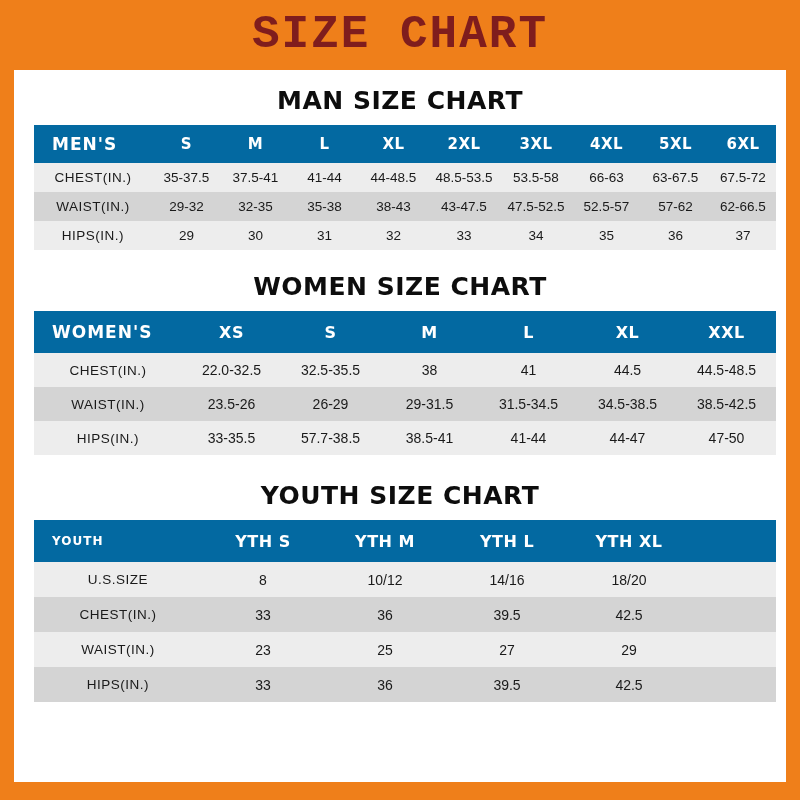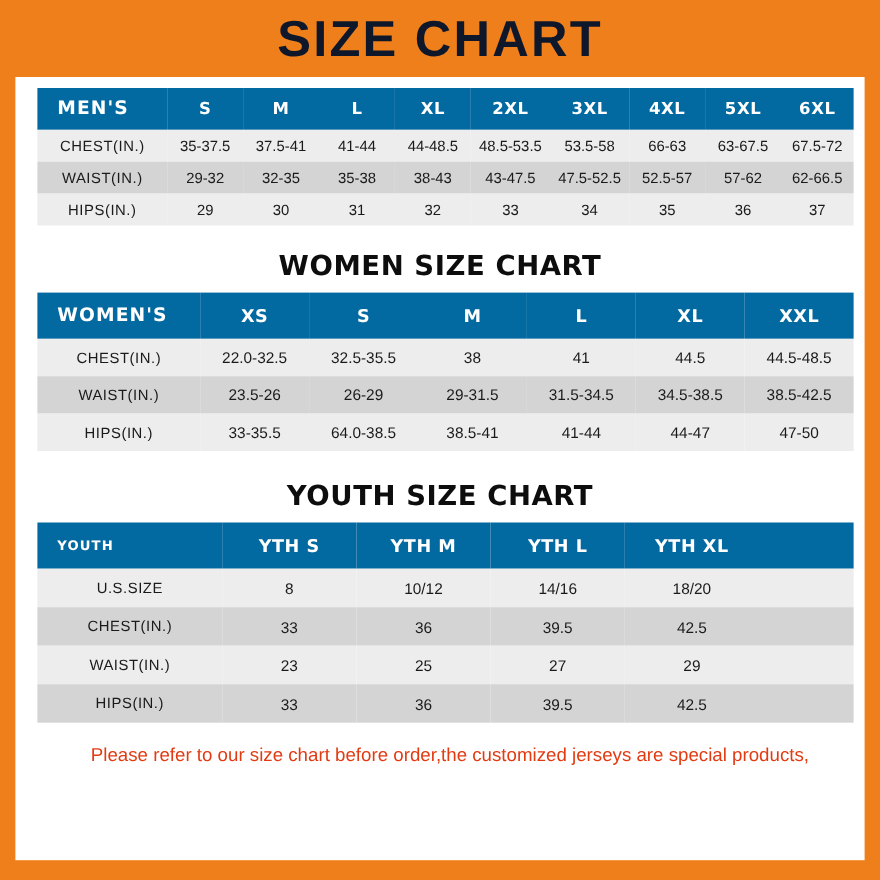--- a/index.html
+++ b/index.html
@@ -24,25 +24,25 @@
   }
   .header-band {
     background: #ef7f1a;
     height: 70px;
     display: flex;
     align-items: center;
     justify-content: center;
     margin: 0 -14px;
   }
   .header-title {
-    font-family: Liberation Sans, sans-serif;
+    font-family: Liberation Mono, monospace;
     font-weight: bold;
     font-size: 46px;
     letter-spacing: 2px;
-    color: #0f172a;
+    color: #7f1d1d;
     line-height: 1;
   }
   .content {
     padding: 0 20px;
   }
   .section-title {
     text-align: center;
     font-family: "DejaVu Sans", sans-serif;
     font-weight: bold;
     font-size: 25px;
@@ -124,20 +124,21 @@
 <body>
 
 <div class="page">
 
   <div class="header-band">
     <div class="header-title">SIZE CHART</div>
   </div>
 
   <div class="content">
 
+    <div class="section-title t-man">MAN SIZE CHART</div>
     <table class="chart men">
       <colgroup>
         <col style="width:118px">
           <col style="width:69px">
           <col style="width:69px">
           <col style="width:69px">
         <col style="width:69px">
           <col style="width:72px">
           <col style="width:72px">
           <col style="width:69px">
@@ -235,21 +236,21 @@
           <td>23.5-26</td>
           <td>26-29</td>
           <td>29-31.5</td>
           <td>31.5-34.5</td>
           <td>34.5-38.5</td>
           <td>38.5-42.5</td>
         </tr>
         <tr class="odd">
           <td class="rowlabel">HIPS(IN.)</td>
           <td>33-35.5</td>
-          <td>64.0-38.5</td>
+          <td>57.7-38.5</td>
           <td>38.5-41</td>
           <td>41-44</td>
           <td>44-47</td>
           <td>47-50</td>
         </tr>
       </tbody>
     </table>
 
     <div class="section-title t-youth">YOUTH SIZE CHART</div>
     <table class="chart youth">
@@ -301,19 +302,18 @@
           <td>33</td>
           <td>36</td>
           <td>39.5</td>
           <td>42.5</td>
           <td></td>
         </tr>
       </tbody>
     </table>
 
     <div class="footer-note">
-      <div>Please refer to our size chart before order,the customized jerseys are special products,</div>
     </div>
 
   </div>
 
   <div class="bottom-band"></div>
 </div>
 
 </body></html>

